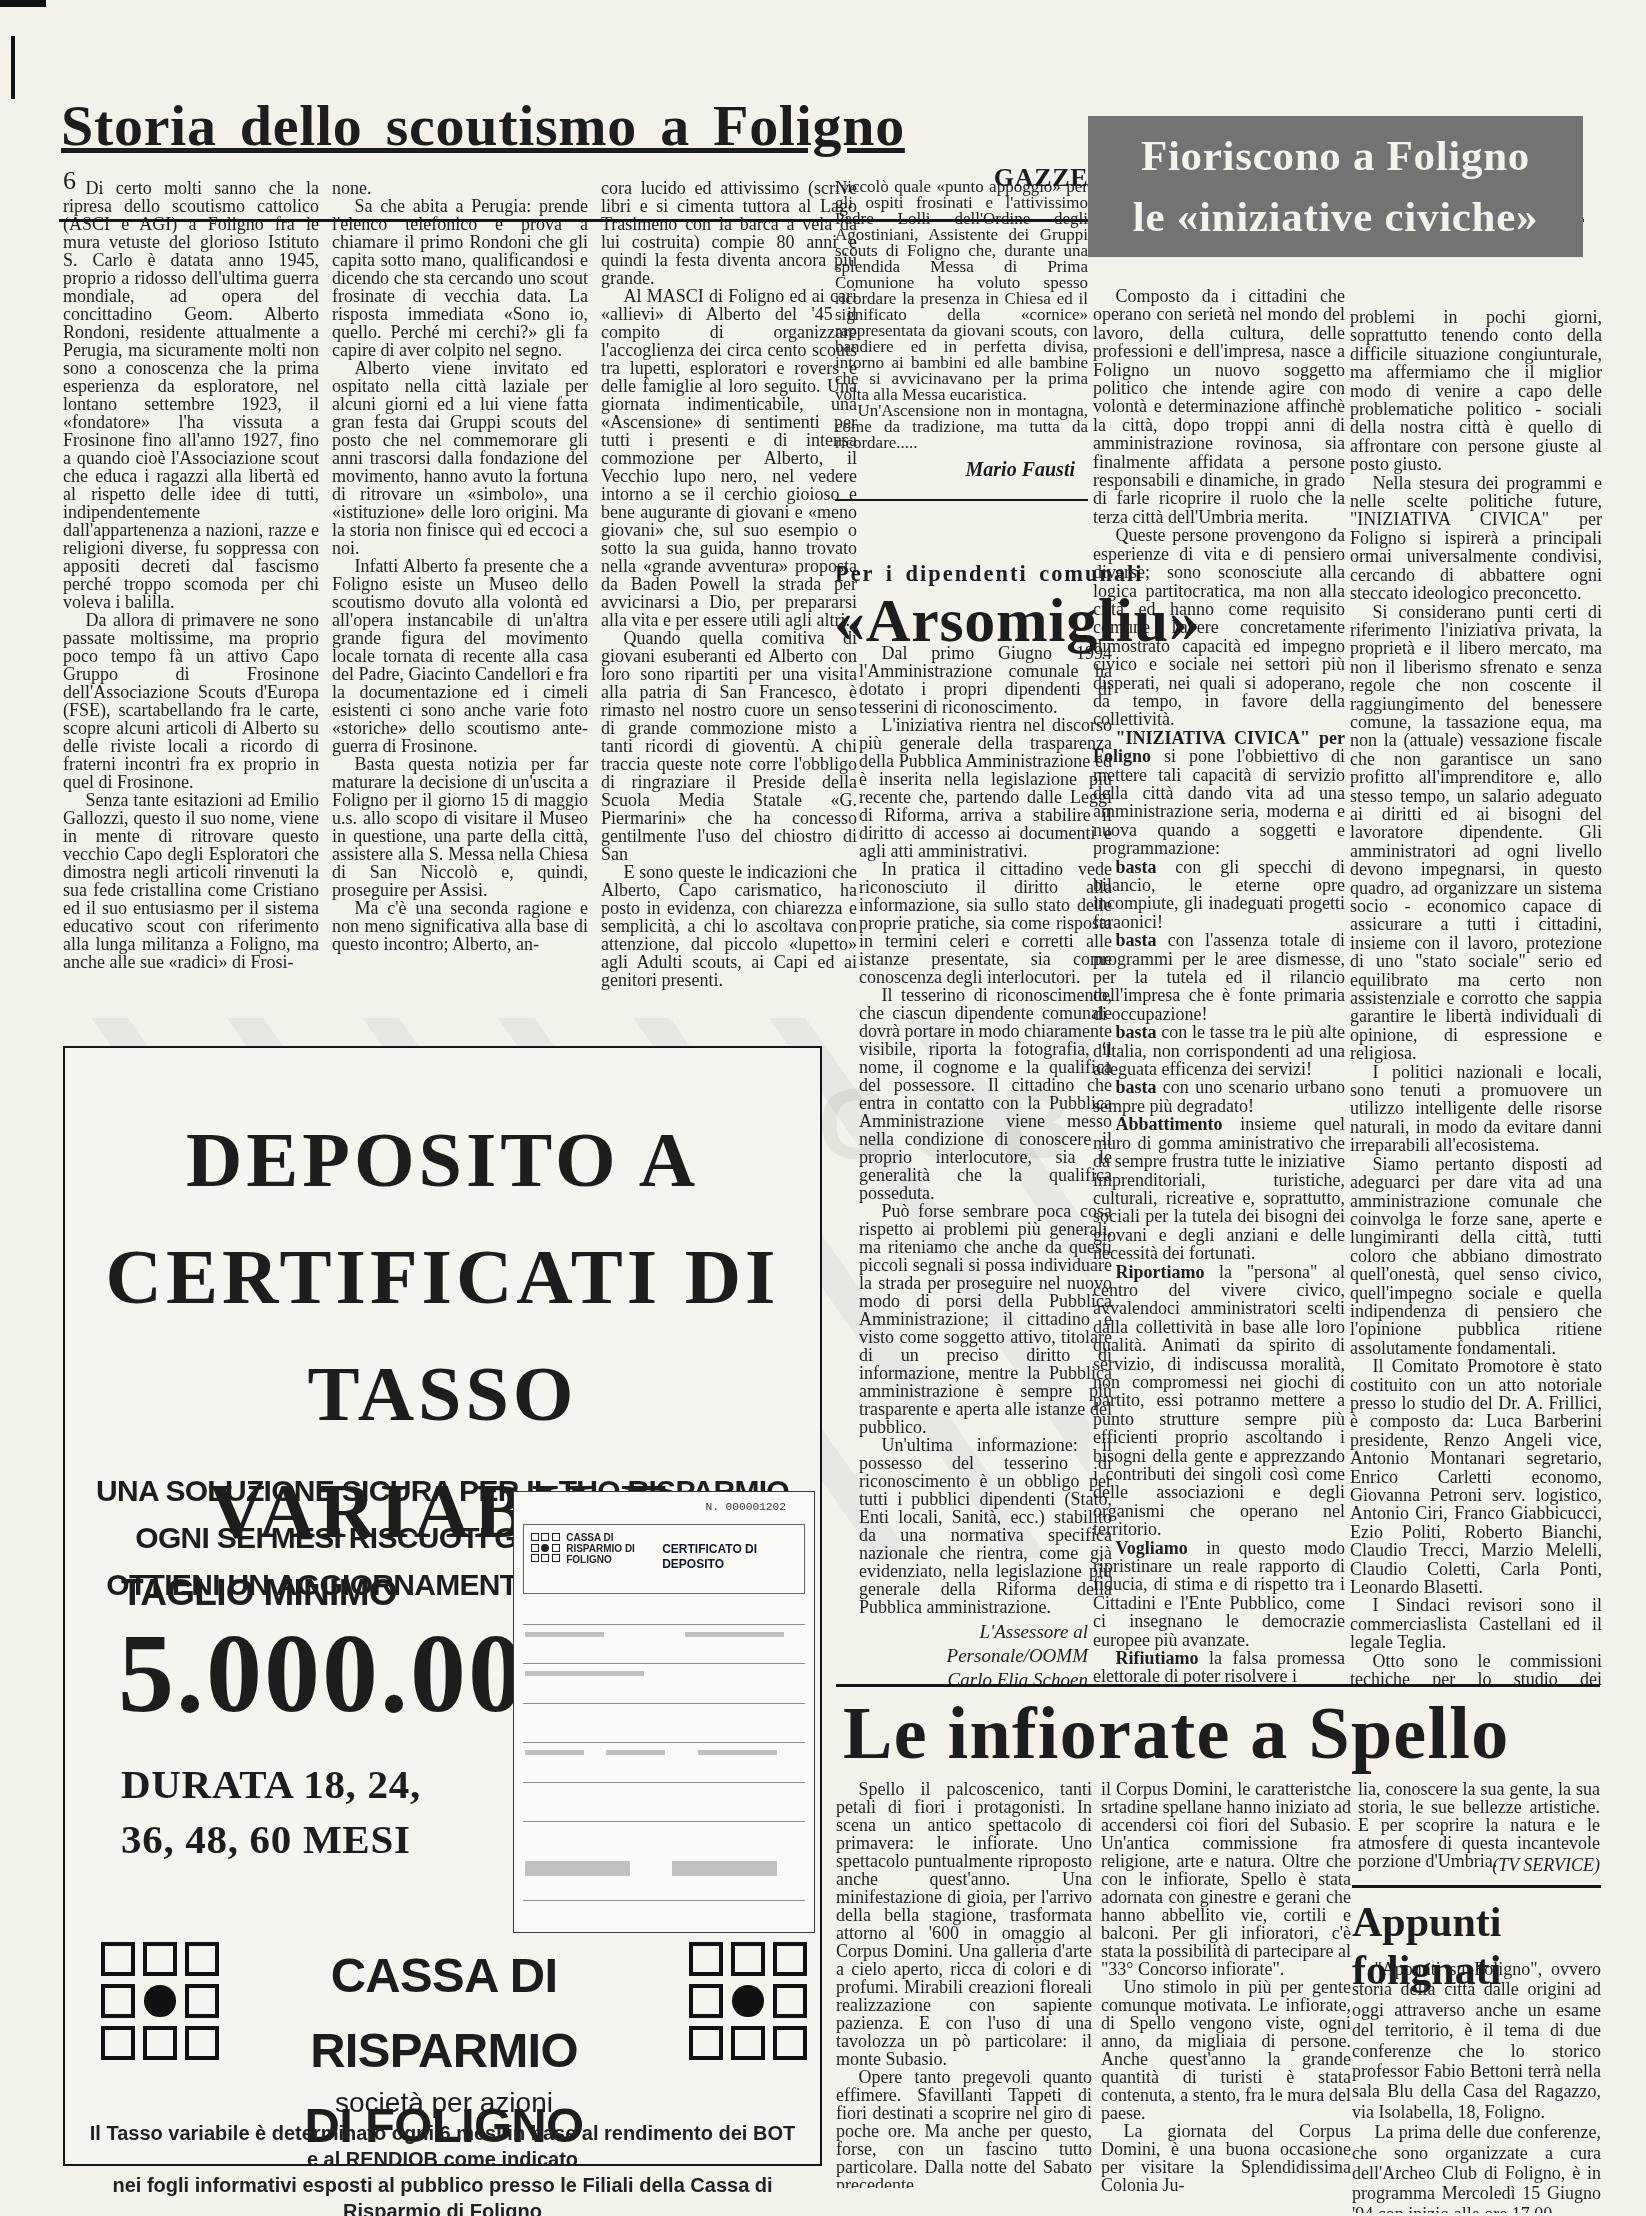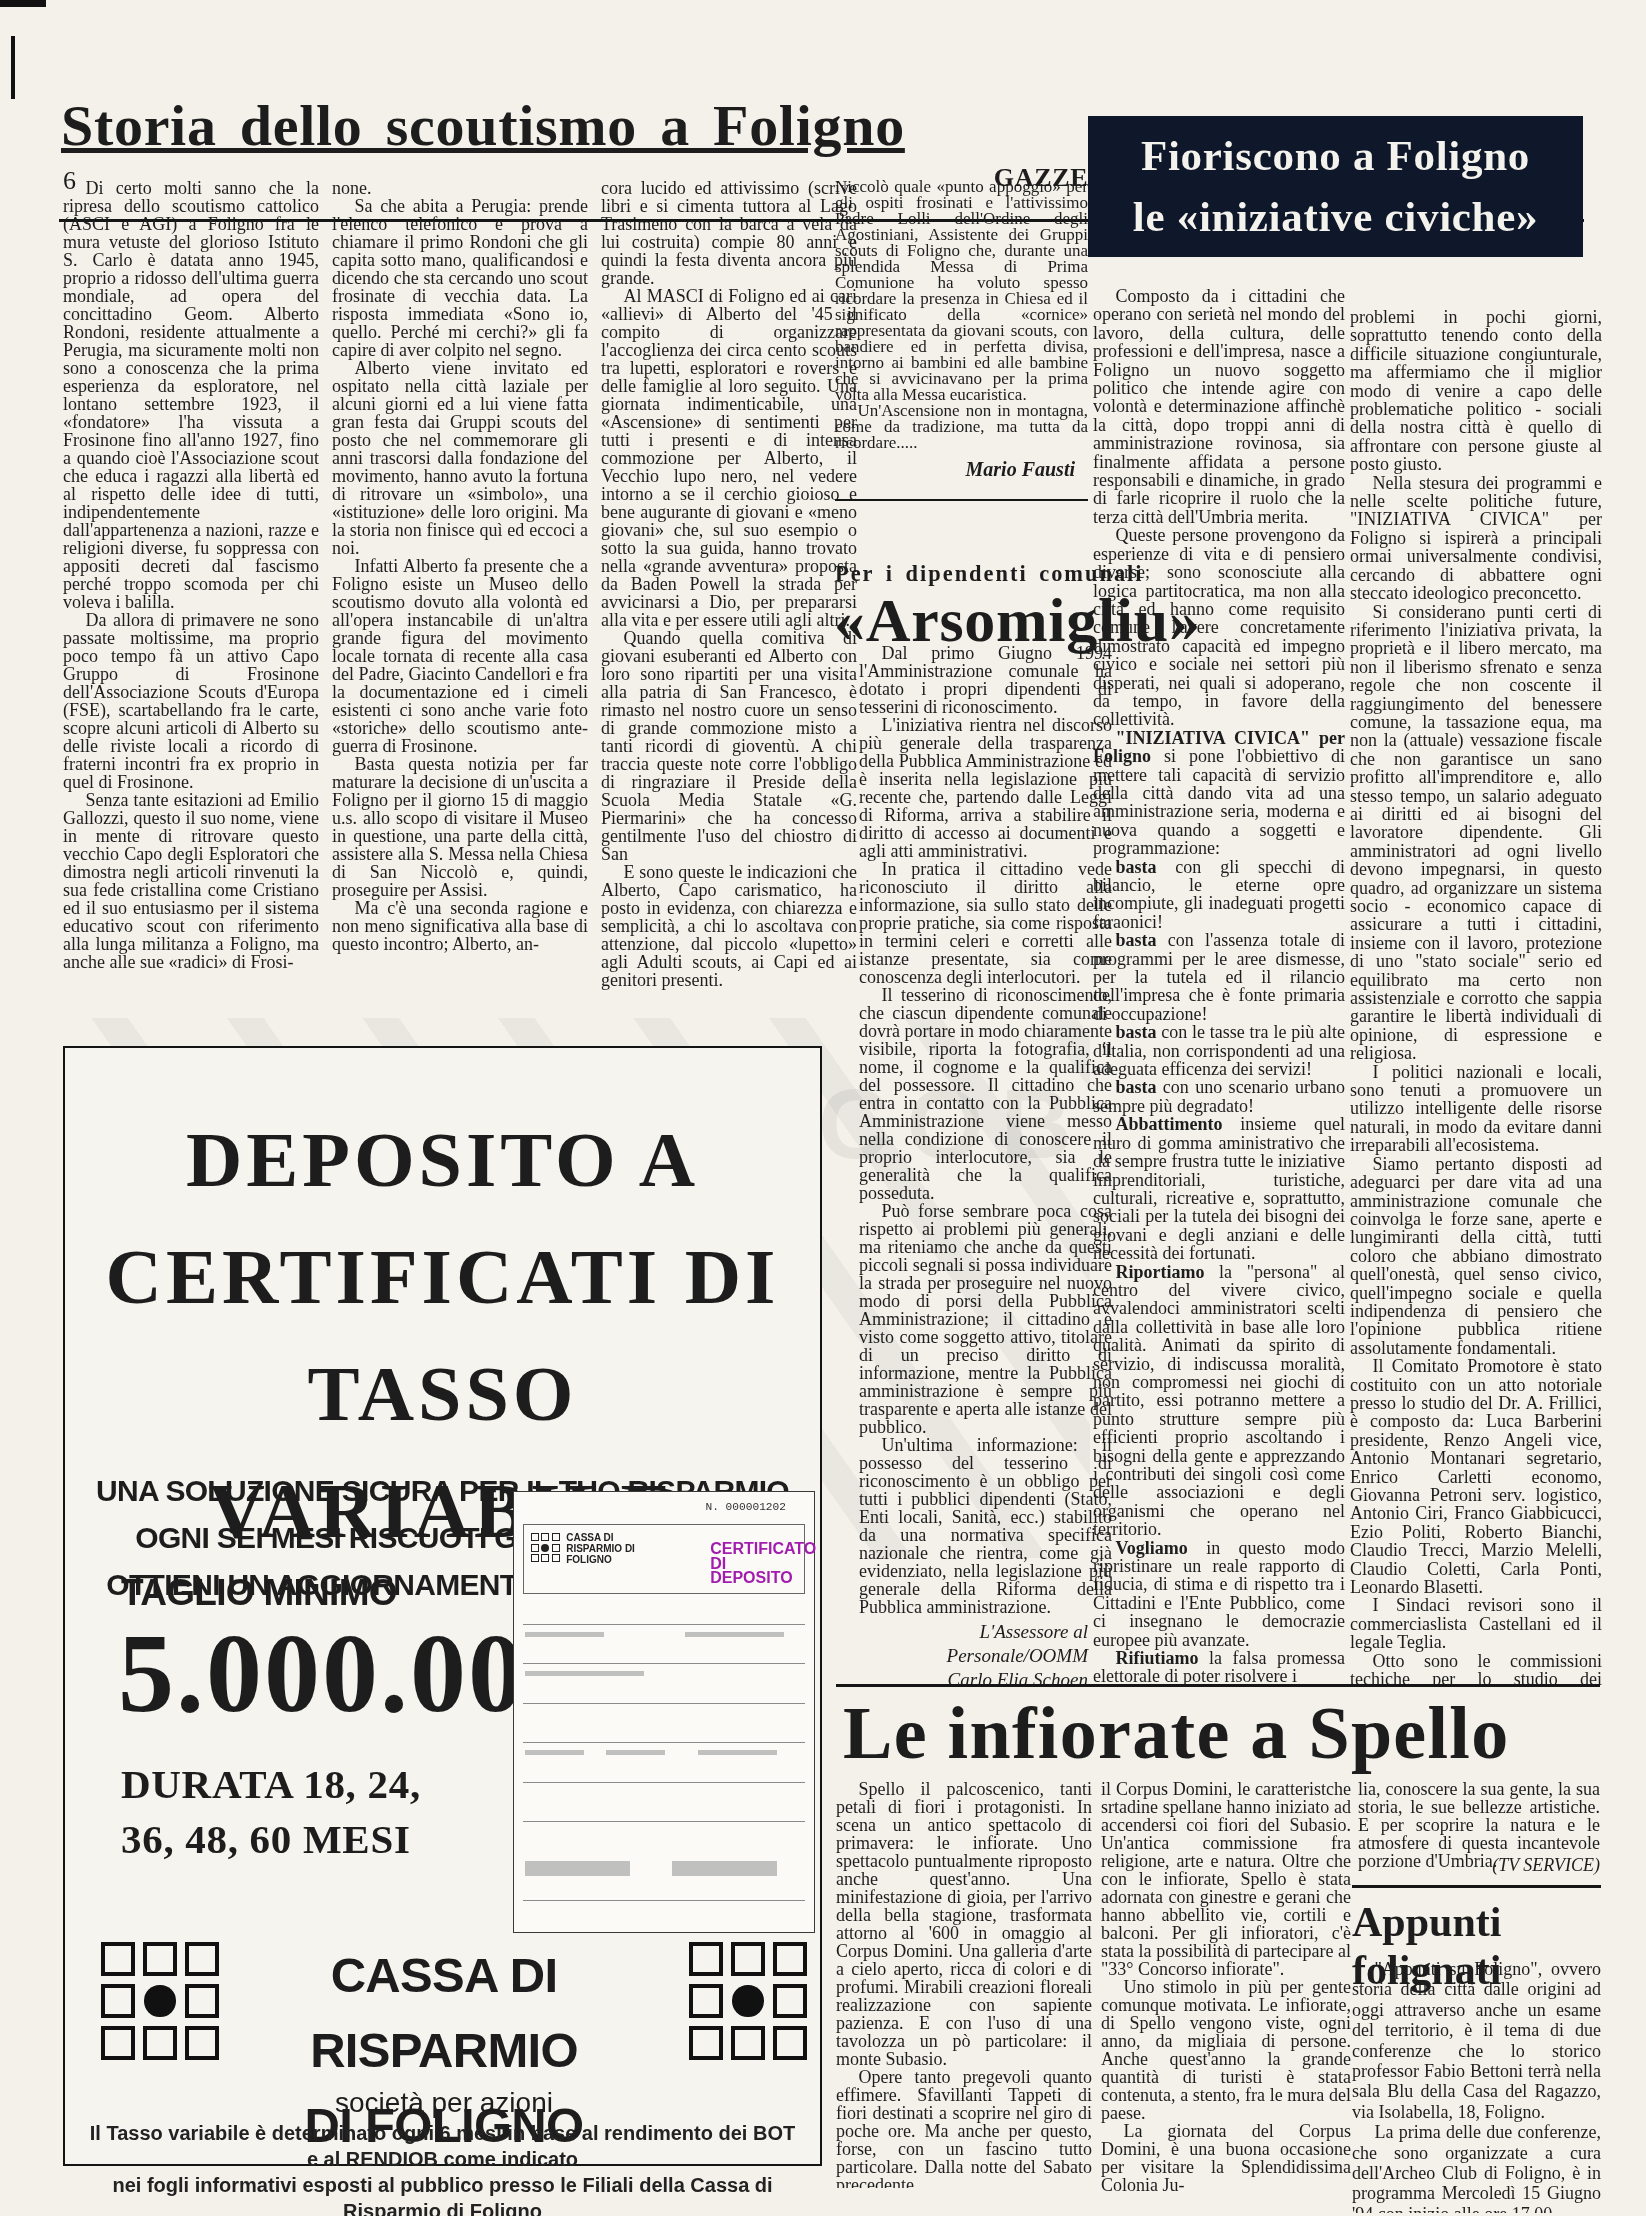--- a/index.html
+++ b/index.html
@@ -9,21 +9,21 @@
   p{margin:0;text-indent:22.4px;}
   .body-col{font-size:18px;line-height:18px;text-align:justify;overflow:hidden;}
   .cont p:first-child{text-indent:0;}
   b{font-weight:bold;}
   
   .pagenum{font-size:26px;}
   .masthead{font-size:26px;font-weight:bold;text-align:right;letter-spacing:0.7px;}
   .rule{background:#161616;}
   
   .main-head{font-size:58px;font-weight:bold;letter-spacing:0.7px;word-spacing:8px;white-space:nowrap;text-decoration:underline;}
-  .blackbox{background:#0f172a;color:#f4f2ec;text-align:center;font-weight:bold;}
+  .blackbox{background:#737373;color:#f4f2ec;text-align:center;font-weight:bold;}
   .blackbox div{font-size:43px;line-height:61px;letter-spacing:0.7px;}
   .byline{font-style:italic;font-weight:bold;font-size:20px;text-align:right;}
   .kicker{font-weight:bold;font-size:22.4px;letter-spacing:2px;word-spacing:4px;}
   .arso-head{font-weight:bold;font-size:62px;letter-spacing:0.7px;}
   .sig{font-style:italic;font-size:19px;text-align:right;line-height:24px;}
   .spello-head{font-size:74px;font-weight:bold;letter-spacing:1.3px;white-space:nowrap;}
   .appunti-head{font-size:42px;font-weight:bold;}
   .credit{font-style:italic;font-size:18px;text-align:right;}
   
   .ad{border:2px solid #141414;background:#f6f4ee;}
@@ -43,21 +43,21 @@
   .cert .num{position:absolute;top:9.2px;right:28px;font-size:11.2px;font-family:"Liberation Mono",monospace;color:#333;}
   .cert .hd{position:absolute;top:32px;left:9.2px;right:9.2px;height:68px;border:0.7px solid #666;}
   .cert .brand{position:absolute;top:6.6px;left:42px;width:86px;font-size:10px;font-weight:bold;font-family:"Liberation Sans",sans-serif;color:#222;line-height:11.2px;}
   .cert .minigrid{position:absolute;top:8px;left:6.6px;width:29px;height:29px;
       background:
         linear-gradient(#222,#222) ,
         transparent;
       -webkit-mask:none;display:grid;grid-template-columns:repeat(3,8px);grid-template-rows:repeat(3,8px);gap:2.6px;background:none;}
   .cert .minigrid span{border:1.3px solid #222;}
   .cert .minigrid span.dot{border:none;background:#222;border-radius:50%;}
-  .cert .title{position:absolute;top:17px;left:138px;width:99px;font-size:16px;font-weight:bold;font-family:"Liberation Sans",sans-serif;color:#a21caf;line-height:14.5px;margin-left:48px;}
+  .cert .title{position:absolute;top:17px;left:138px;width:99px;font-size:12px;font-weight:bold;font-family:"Liberation Sans",sans-serif;color:#0f172a;line-height:14.5px;}
   .cert .line{position:absolute;left:9.2px;right:9.2px;height:0.7px;background:#8a8a8a;}
   .cert .bar{position:absolute;height:5.3px;background:#9a9a9a;opacity:.6;}
   .stripes{background:repeating-linear-gradient(55deg, rgba(110,110,110,0.08) 0 30px, rgba(0,0,0,0) 30px 111px);pointer-events:none;}
   .watermark{font-family:"Liberation Sans",sans-serif;font-weight:bold;font-size:99px;letter-spacing:17px;color:rgba(60,60,60,0.08);}
   .mark{background:#111;}
 </style>
 </head>
 <body>
 
 <div class="page">

